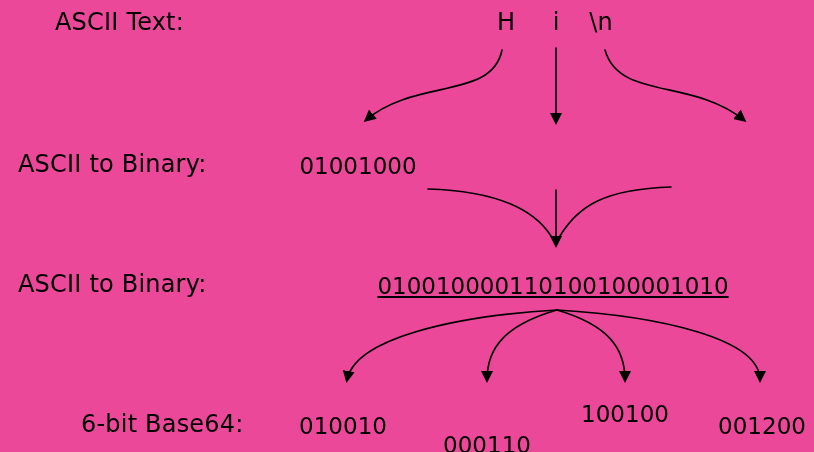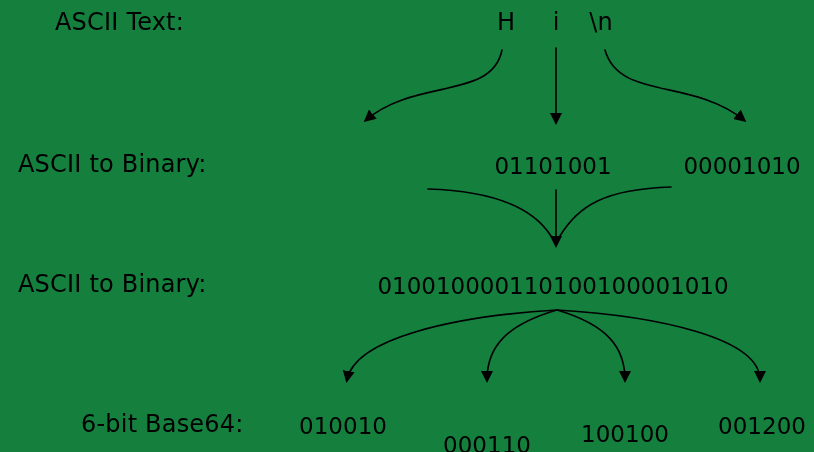--- a/index.html
+++ b/index.html
@@ -5,21 +5,21 @@
   html, body {
     margin: 0;
     padding: 0;
     background: #ffffff;
     font-family: "DejaVu Sans", "Liberation Sans", sans-serif;
   }
   .canvas {
     position: relative;
     width: 814px;
     height: 452px;
-    background: #15803d;
+    background: #ec4899;
     overflow: hidden;
     color: #000000;
   }
   .arrows-layer {
     position: absolute;
     left: 0; top: 0;
     width: 814px; height: 452px;
     pointer-events: none;
   }
   .txt {
@@ -60,25 +60,24 @@
       <path d="M 557 310 C 658 316, 760 338, 760 380" marker-end="url(#arrow)"></path>
     </g>
   </svg>
 
   <span class="txt label" style="left:55px; top:8px;">ASCII Text:</span>
   <span class="txt centered" style="left:506px; top:8px;">H</span>
   <span class="txt centered" style="left:556px; top:8px;">i</span>
   <span class="txt centered" style="left:601px; top:8px;">\n</span>
 
   <span class="txt label" style="left:18px; top:150px;">ASCII to Binary:</span>
-  <span class="txt digits centered" style="left:553px; top:152px;">01101001</span>
-  <span class="txt digits centered" style="left:742px; top:152px;">00001010</span>
+  <span class="txt digits centered" style="left:358px; top:152px;">01001000</span>
 
   <span class="txt label" style="left:18px; top:270px;">ASCII to Binary:</span>
-  <span class="txt digits centered" style="left:553px; top:272px;">010010000110100100001010</span>
+  <span class="txt digits centered" style="left:553px; top:272px;text-decoration:underline;">010010000110100100001010</span>
 
   <span class="txt label" style="left:35px; top:410px;margin-left:46px;">6-bit Base64:</span>
   <span class="txt digits centered" style="left:343px; top:412px;">010010</span>
   <span class="txt digits centered" style="left:487px; top:412px;margin-top:19px;">000110</span>
-  <span class="txt digits centered" style="left:625px; top:420px;">100100</span>
+  <span class="txt digits centered" style="left:625px; top:400px;">100100</span>
   <span class="txt digits centered" style="left:762px; top:412px;">001200</span>
 
 </div>
 
 </body></html>

